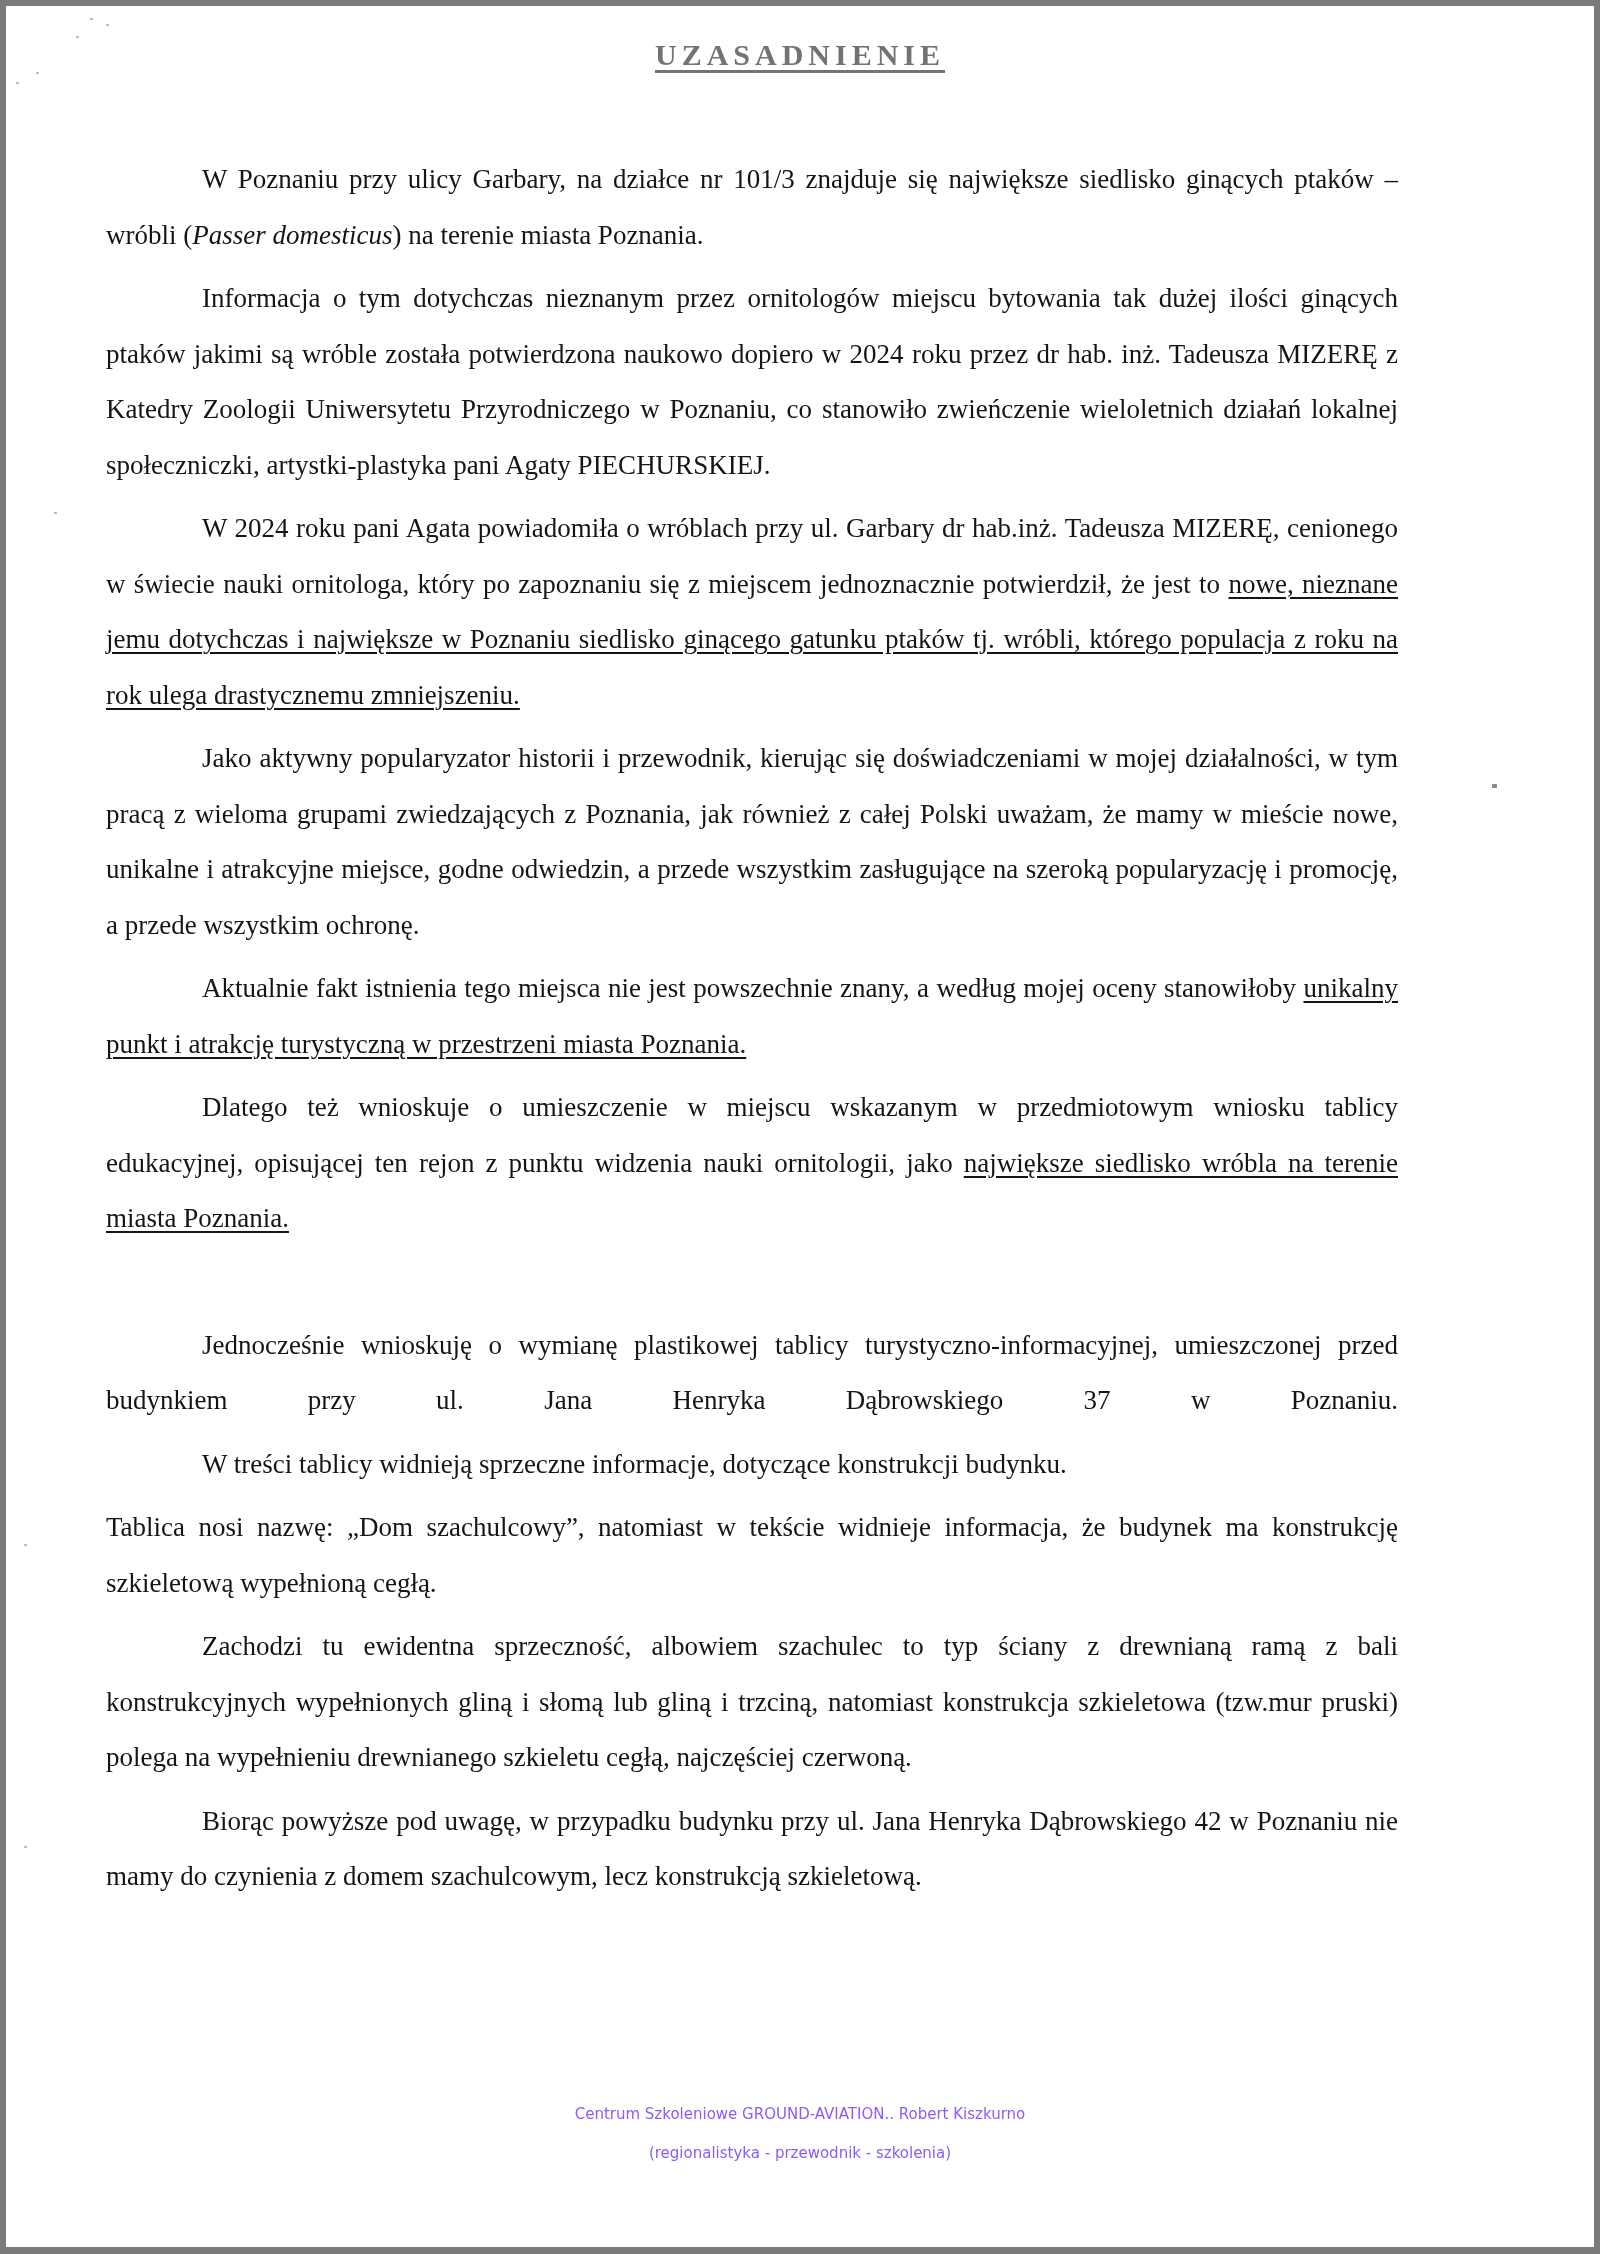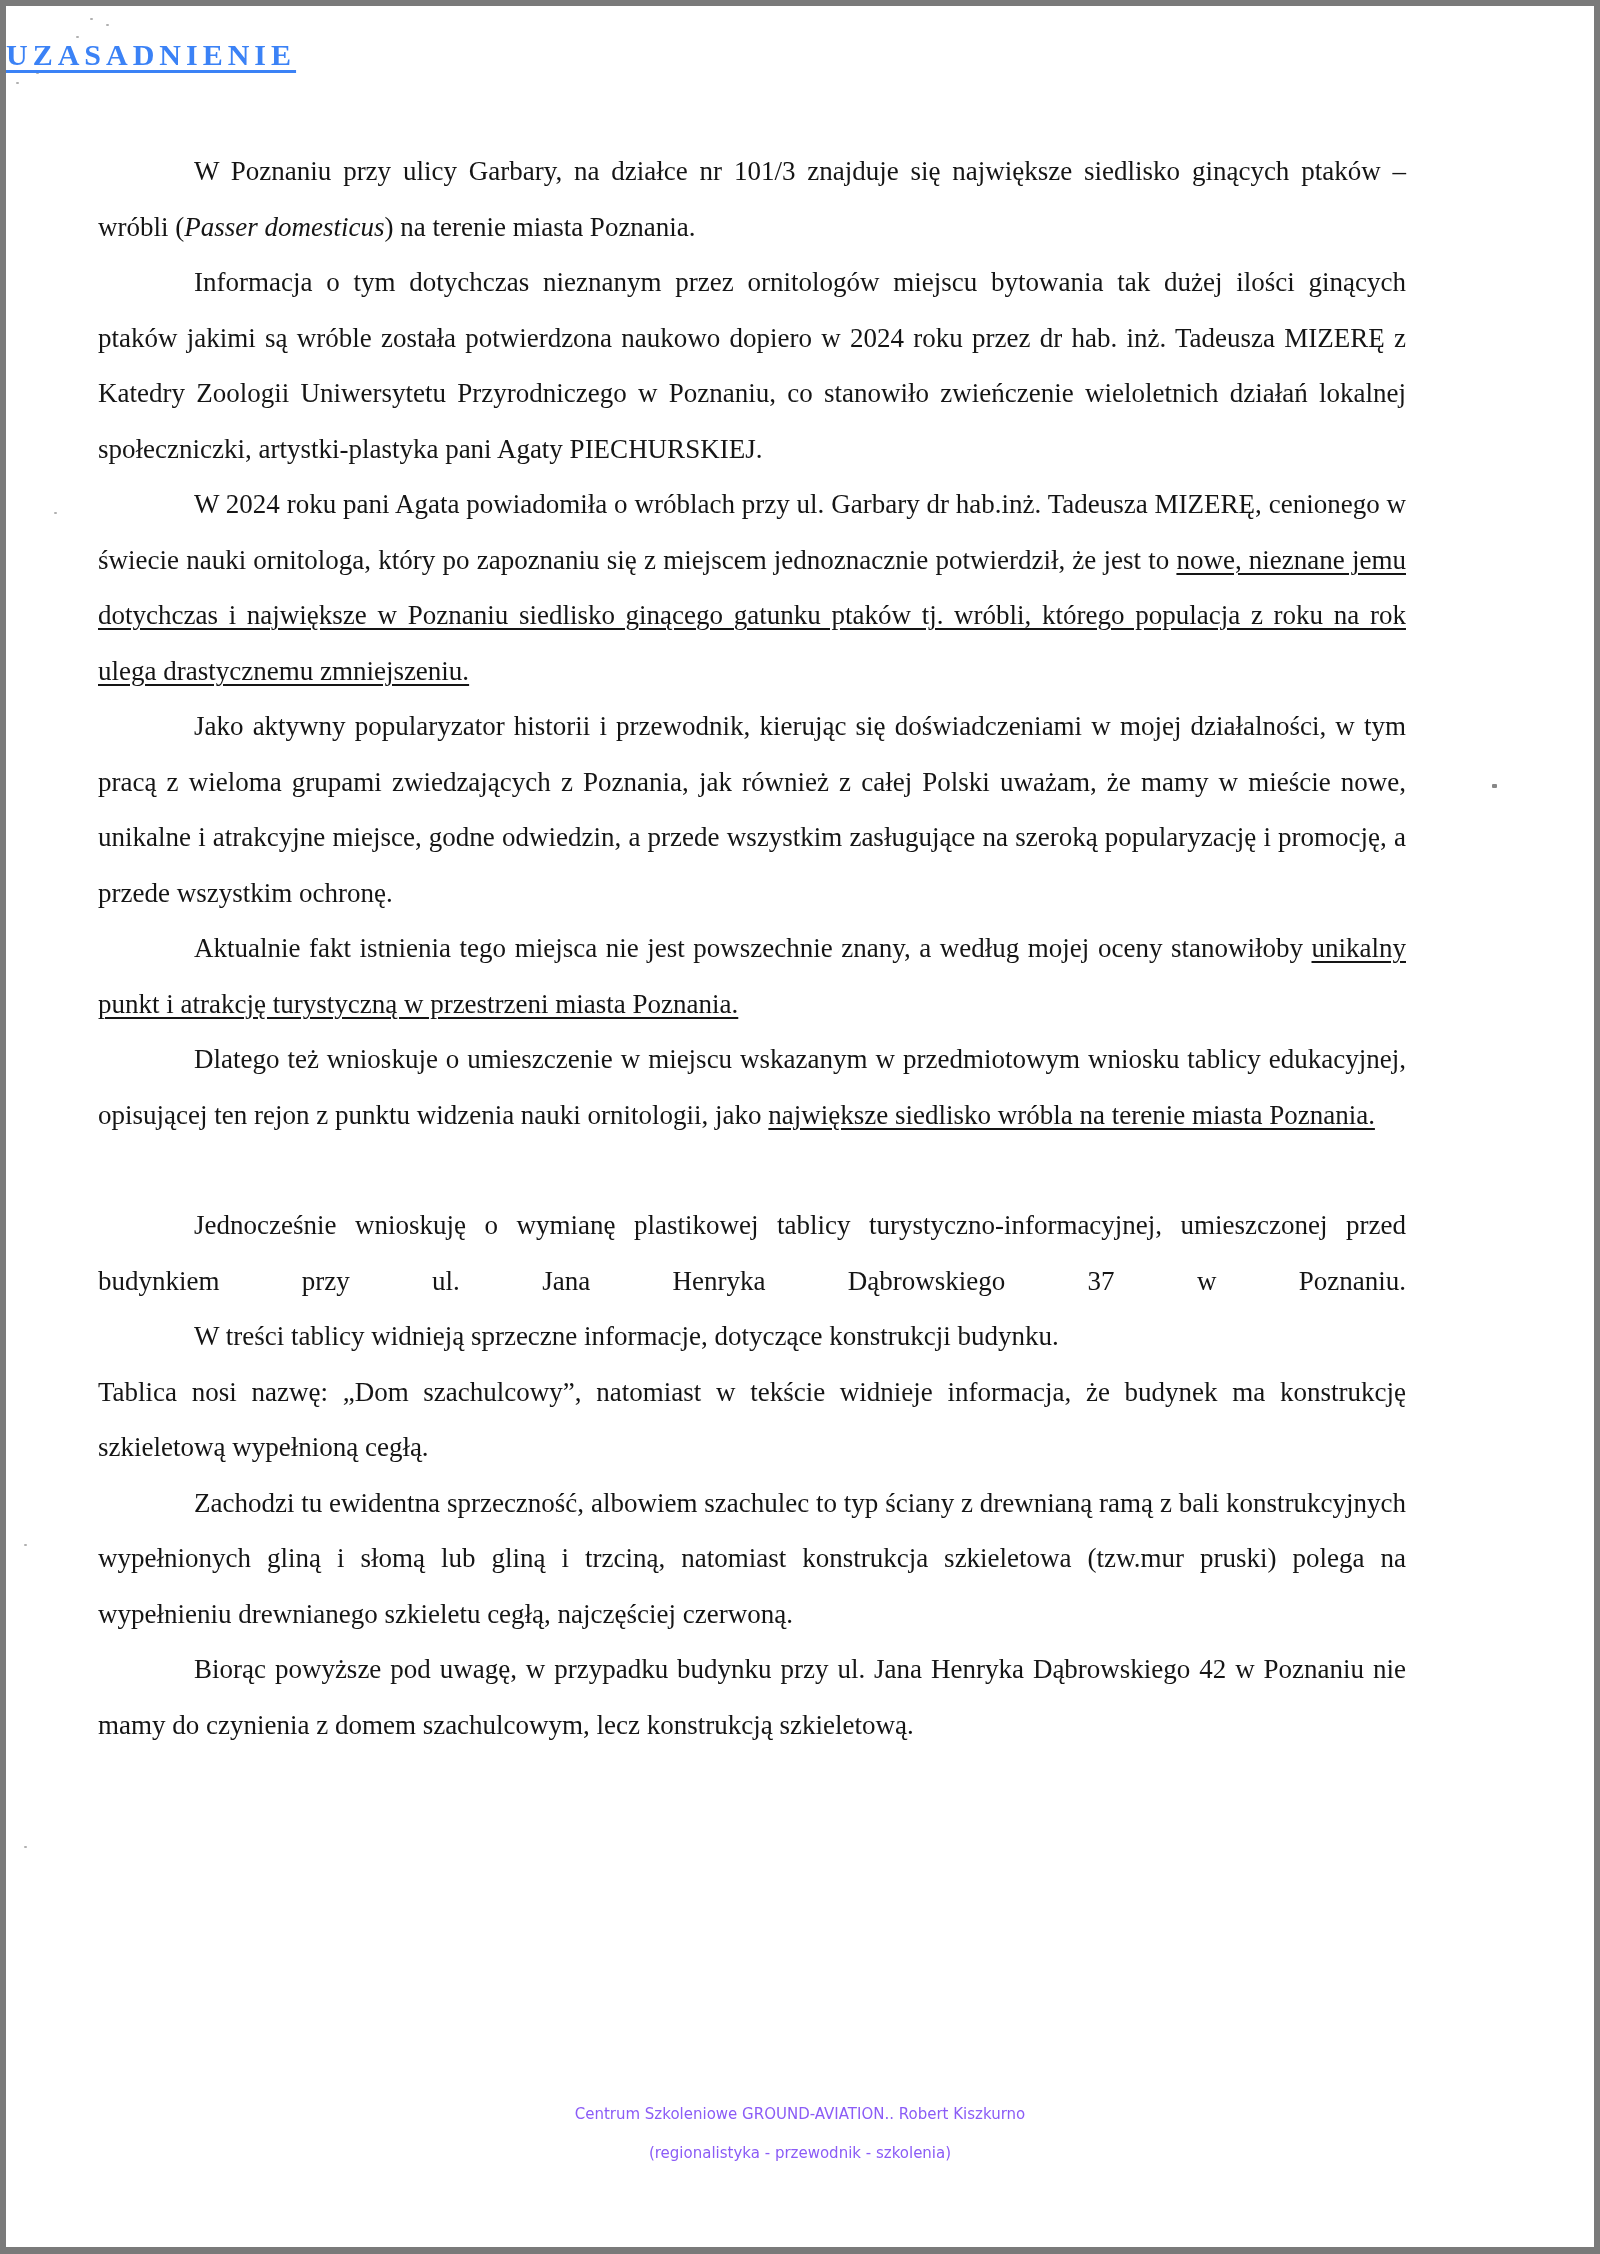--- a/index.html
+++ b/index.html
@@ -27,45 +27,46 @@
       width: 3px;
       height: 2px;
       background: #b0b0b0;
       border-radius: 1px;
     }
     .title {
       position: absolute;
       top: 32px;
       left: 0;
       width: 100%;
+      text-align: center;
       font-family: "Liberation Serif", "DejaVu Serif", serif;
       font-weight: bold;
       font-size: 30px;
       letter-spacing: 5px;
-      color: #3b82f6;
+      color: #737373;
     }
     .title span {
       text-decoration: underline;
       text-decoration-thickness: 3px;
       text-underline-offset: 5px;
       padding-bottom: 2px;
     }
     .body-text {
       position: absolute;
       left: 92px;
       top: 138px;
       width: 1308px;
       font-family: "Liberation Serif", "DejaVu Serif", serif;
       font-size: 27px;
       line-height: 55.5px;
       color: #151515;
       text-align: justify;
     }
     .p {
-      margin: 0;
+      margin: 8px;
       text-indent: 96px;
     }
     .p.noindent {
       text-indent: 0;
     }
     .p.last-line-justify {
       text-align-last: justify;
     }
     .u {
       text-decoration: underline;

